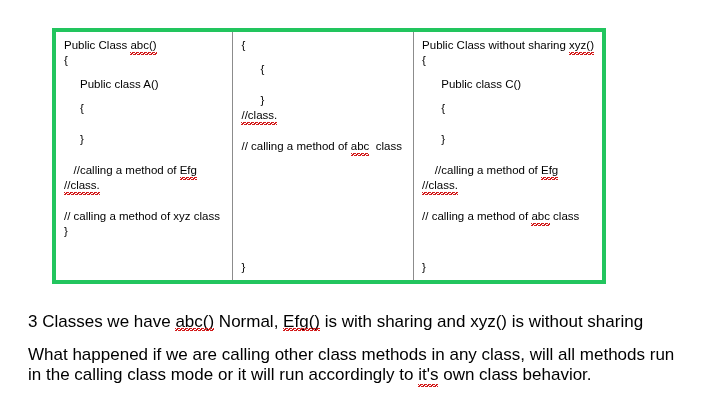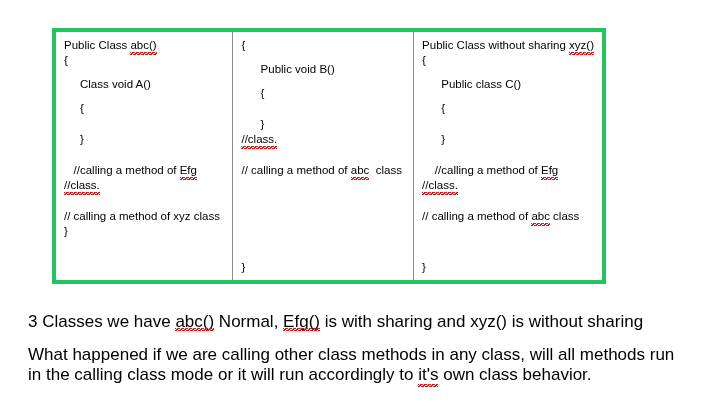--- a/index.html
+++ b/index.html
@@ -98,32 +98,31 @@
 </head>
 <body>
 
 <div class="page">
 
   <div class="table">
 
     <div class="cell c1">
       <div class="code-line">Public Class <span class="sq">abc()</span></div>
       <div class="code-line">{</div>
-      <div class="code-line gap-top">     Class void A()</div>
+      <div class="code-line gap-top">     Public class A()</div>
       <div class="code-line gap-top">     {</div>
       <div class="code-line gap-top-lg">     }</div>
       <div class="code-line gap-top-lg">   //calling a method of <span class="sq">Efg</span></div>
       <div class="code-line"><span class="sq">//class.</span></div>
       <div class="code-line gap-top-lg">// calling a method of xyz class</div>
       <div class="code-line">}</div>
     </div>
 
     <div class="cell c2">
       <div class="code-line">{</div>
-      <div class="code-line gap-top">      Public void B()</div>
       <div class="code-line gap-top">      {</div>
       <div class="code-line gap-top-lg">      }</div>
       <div class="code-line"><span class="sq">//class.</span></div>
       <div class="code-line gap-top-lg">// calling a method of <span class="sq">abc</span>  class</div>
       <div class="brace-bottom">}</div>
     </div>
 
     <div class="cell c3">
       <div class="code-line">Public Class without sharing <span class="sq">xyz()</span></div>
       <div class="code-line">{</div>

